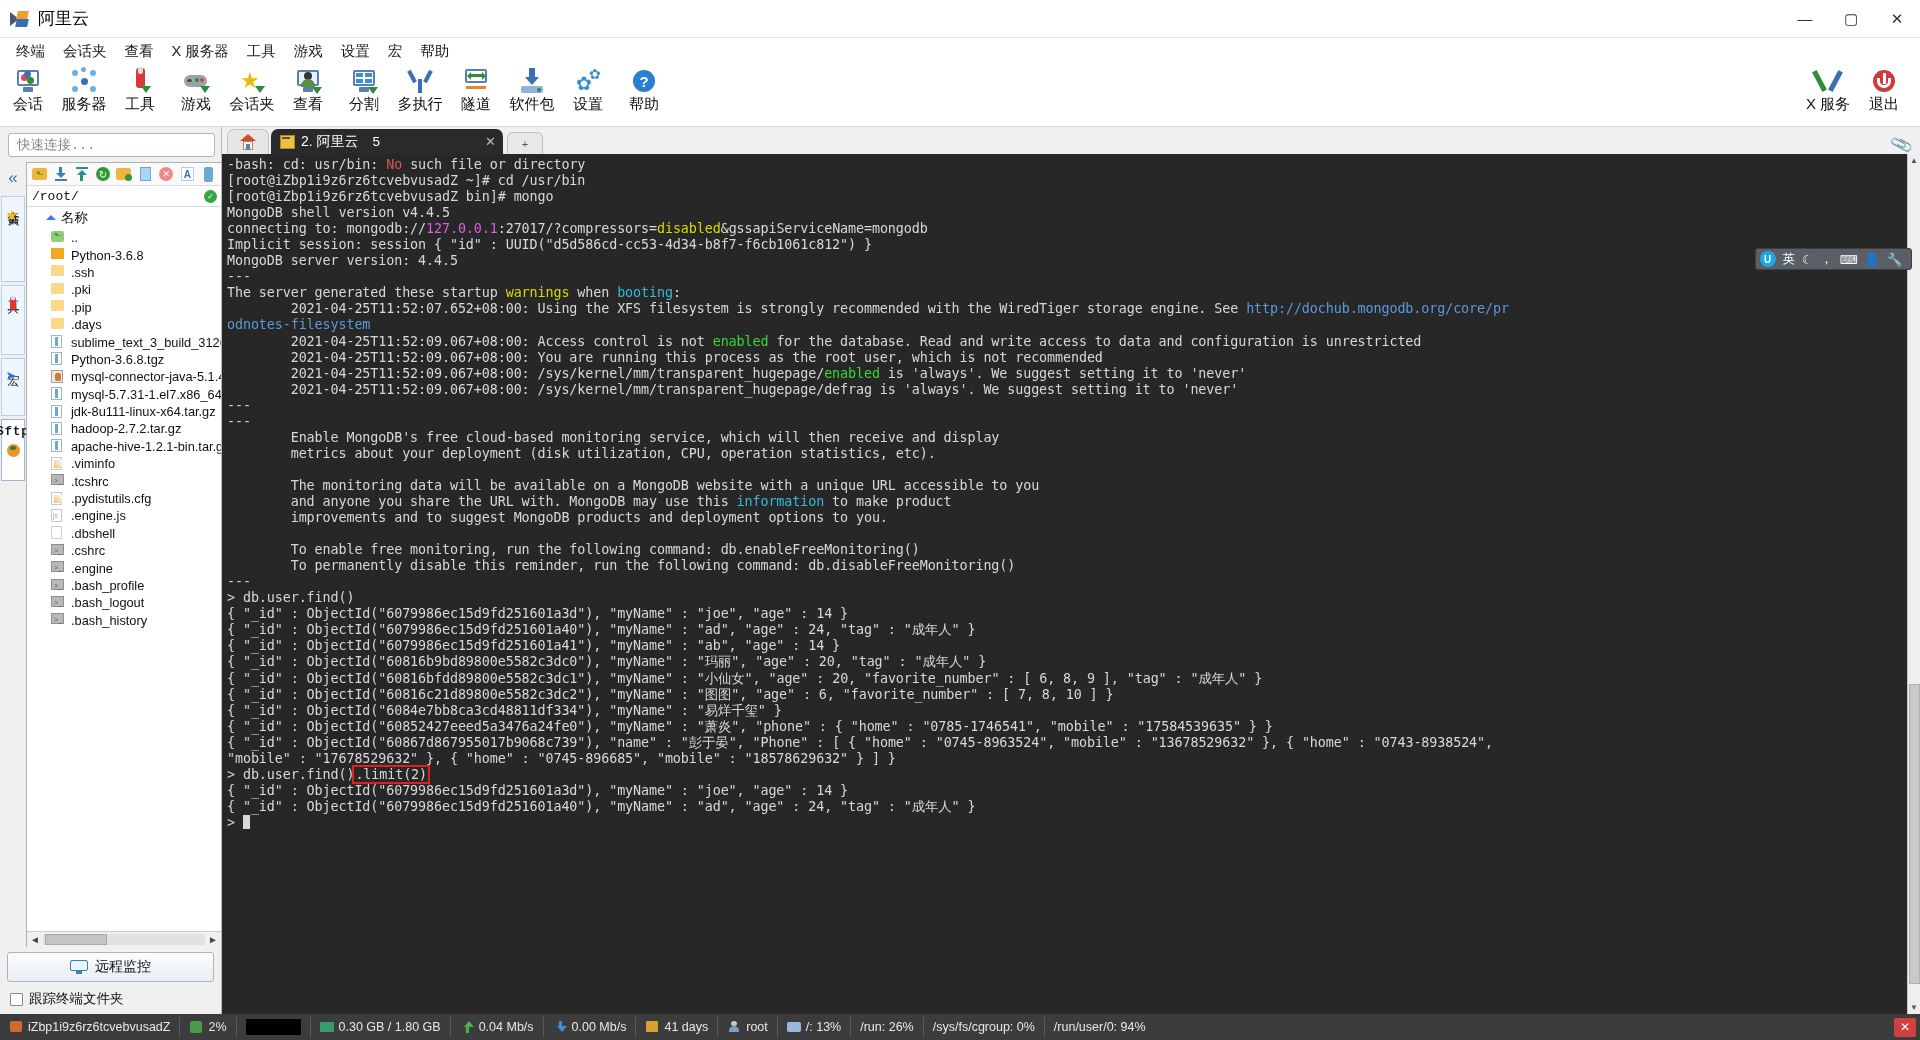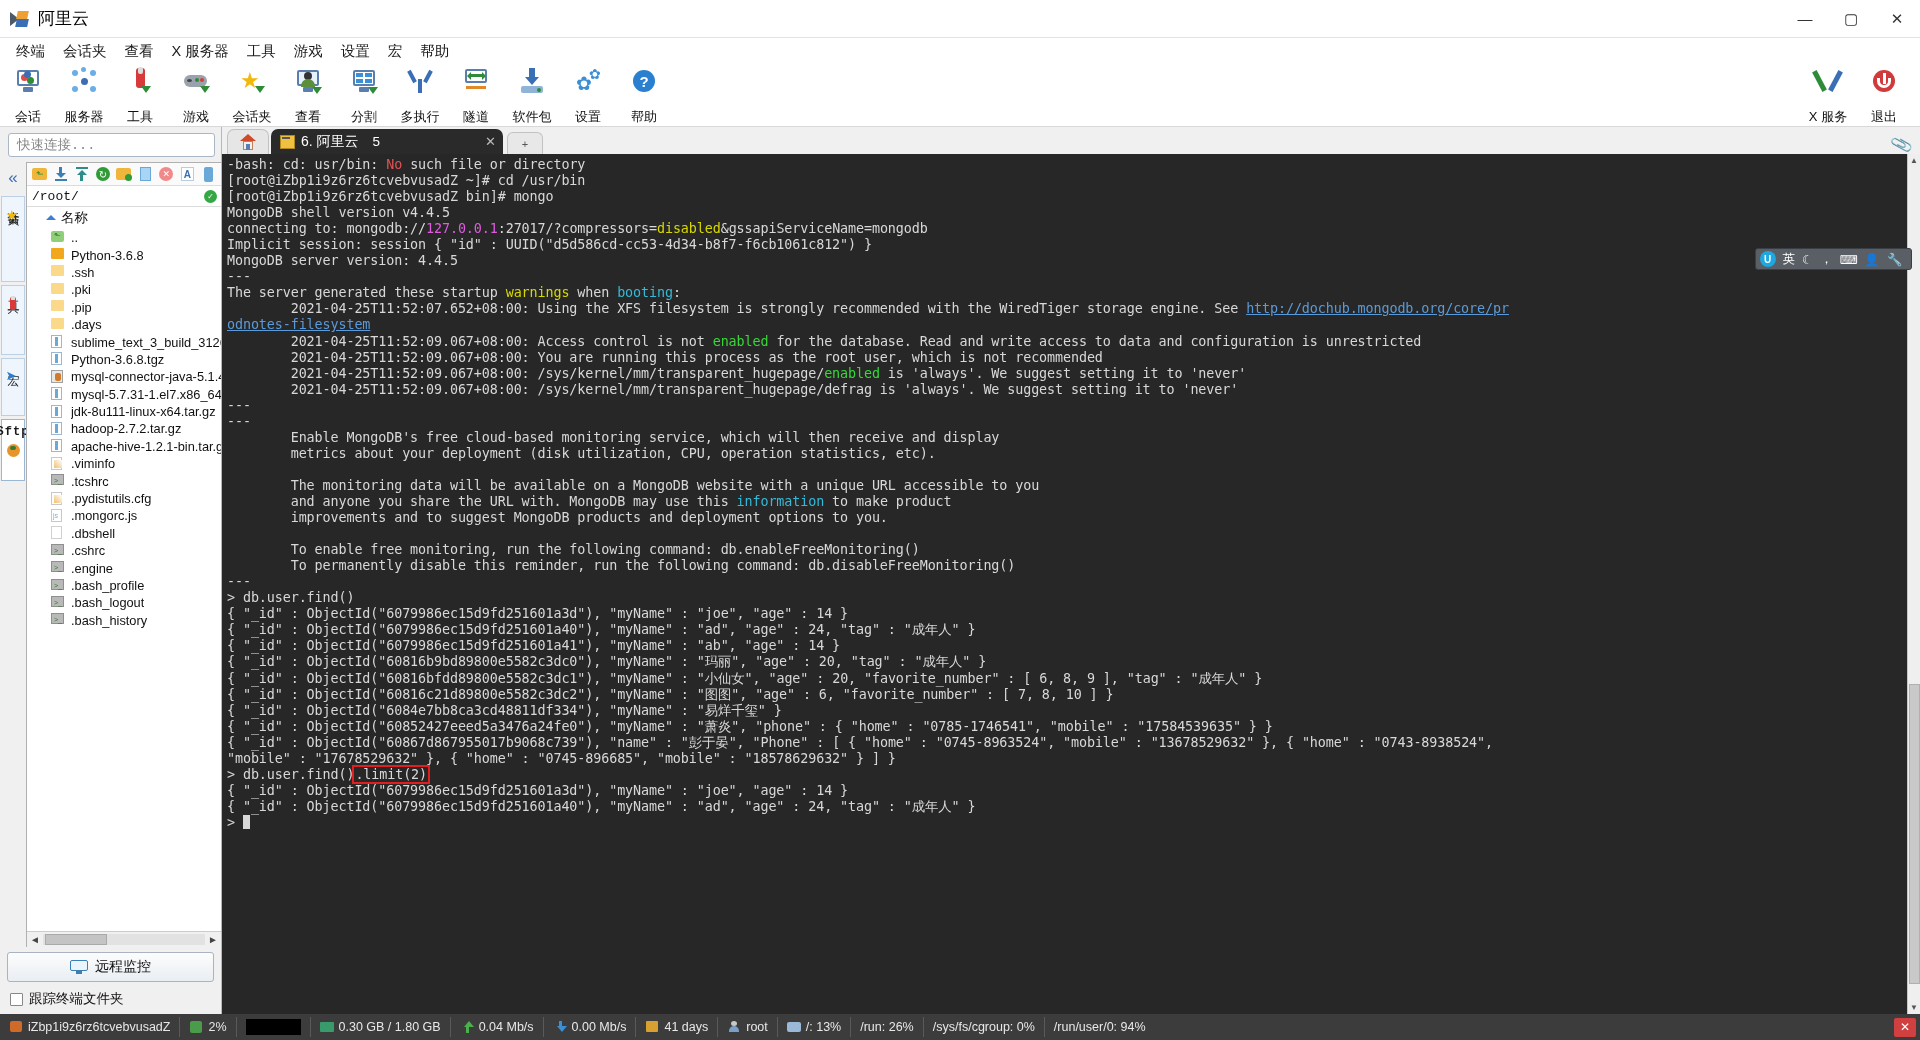--- a/index.html
+++ b/index.html
@@ -40,21 +40,21 @@
   
   .toolbar {
     height: 63px; background: #ffffff; display: flex; align-items: flex-start;
     border-bottom: 1px solid #d8d8d8; flex: 0 0 63px; position: relative;
   }
   .tb-item {
     width: 56px; display: flex; flex-direction: column; align-items: center;
     padding-top: 3px; cursor: default;
   }
   .tb-ico { width: 28px; height: 28px; position: relative; }
-  .tb-lbl { font-size: 13px; color: #111; margin-top: 13px; white-space: nowrap; }
+  .tb-lbl { font-size: 15px; color: #111; margin-top: 0; white-space: nowrap; }
   .tb-right { margin-left: auto; display: flex; align-items: flex-start; padding-right: 8px; }
 
   
   .mon { position:absolute; left:3px; top:3px; width:22px; height:16px; background:#fff;
          border:2px solid #5a7fae; border-radius:2px; }
   .mon-base { position:absolute; left:9px; top:20px; width:10px; height:5px; background:#5a7fae; border-radius:1px;}
   .dot { position:absolute; border-radius:50%; }
   .grn-arrow { position:absolute; right:0px; bottom:0px; width:0;height:0;
      border-left:5px solid transparent;border-right:5px solid transparent;border-top:7px solid #2e8b37;}
 
@@ -138,21 +138,21 @@
     letter-spacing:-0.1px;
   }
   .term .ln { height:16.05px; }
   .c-w { color:#d8d8d8; }
   .c-red { color:#e05252; }
   .c-mag { color:#e05be0; }
   .c-yel { color:#d8d800; }
   .c-grn { color:#37d837;margin-top:8px; }
   .c-cyan { color:#34b9d8; }
   .c-blue { color:#5b9ad8; }
-  .ul { text-decoration: underline; }
+  .ul { }
   .cursor { display:inline-block; width:7px; height:14px; background:#d8d8d8; vertical-align:-2px; }
   .hl-box { outline:2px solid #e02020; outline-offset:0px; padding:0 1px; }
 
   .vscroll { width:13px; flex:0 0 13px; background:#e8e8e8; border-left:1px solid #c6c6c6;
      display:flex; flex-direction:column; }
   .vs-arrow { height:13px; display:flex; align-items:center; justify-content:center; font-size:8px; color:#555;
      background:#eee; }
   .vs-track { flex:1 1 auto; background:#efefef; position:relative; }
   .vs-thumb { position:absolute; left:1px; width:11px; background:#c9c9c9; border:1px solid #b0b0b0; }
 
@@ -557,21 +557,21 @@
                   </div>
                 </span>
                 <span class="fname">.pydistutils.cfg</span>
               </div>
               <div class="frow">
                 <span class="fico">
                   <div style="width:11px;height:13px;background:#fff;border:1px solid #c8c8c8;position:relative;">
                     <div style="position:absolute;left:1px;top:2px;color:#8fa8c0;font-size:7px;line-height:7px;">js</div>
                   </div>
                 </span>
-                <span class="fname">.mongorc.js</span>
+                <span class="fname">.engine.js</span>
               </div>
               <div class="frow">
                 <span class="fico">
                   <div style="width:11px;height:13px;background:#fff;border:1px solid #d0d0d0;"></div>
                 </span>
                 <span class="fname">.dbshell</span>
               </div>
               <div class="frow">
                 <span class="fico">
                   <div style="width:13px;height:11px;background:#b9b9b9;border:1px solid #8f8f8f;position:relative;">
@@ -645,21 +645,21 @@
           <div style="position:relative;width:18px;height:17px;">
             <div style="position:absolute;left:1px;top:0;width:0;height:0;border-left:8px solid transparent;border-right:8px solid transparent;border-bottom:7px solid #d04a2a;"></div>
             <div style="position:absolute;left:4px;top:7px;width:10px;height:9px;background:#f0f0f0;border:1px solid #c08060;"></div>
             <div style="position:absolute;left:7px;top:10px;width:4px;height:6px;background:#5a7fae;"></div>
           </div>
         </div>
         <div class="tab-active">
           <div style="width:15px;height:14px;background:#f0c040;border:1px solid #b08a20;position:relative;">
             <div style="position:absolute;left:1px;top:1px;width:8px;height:2px;background:#555;"></div>
           </div>
-          <span class="tl">6. 阿里云</span>
+          <span class="tl">2. 阿里云</span>
           <span class="tab-num">5</span>
           <span class="tab-x">✕</span>
         </div>
         <div class="tab-plus">
           <span>+</span>
         </div>
         <div class="tabbar-right">
           <div style="color:#5a7fae;font-size:16px;transform:rotate(-20deg);">📎</div>
         </div>
       </div>

